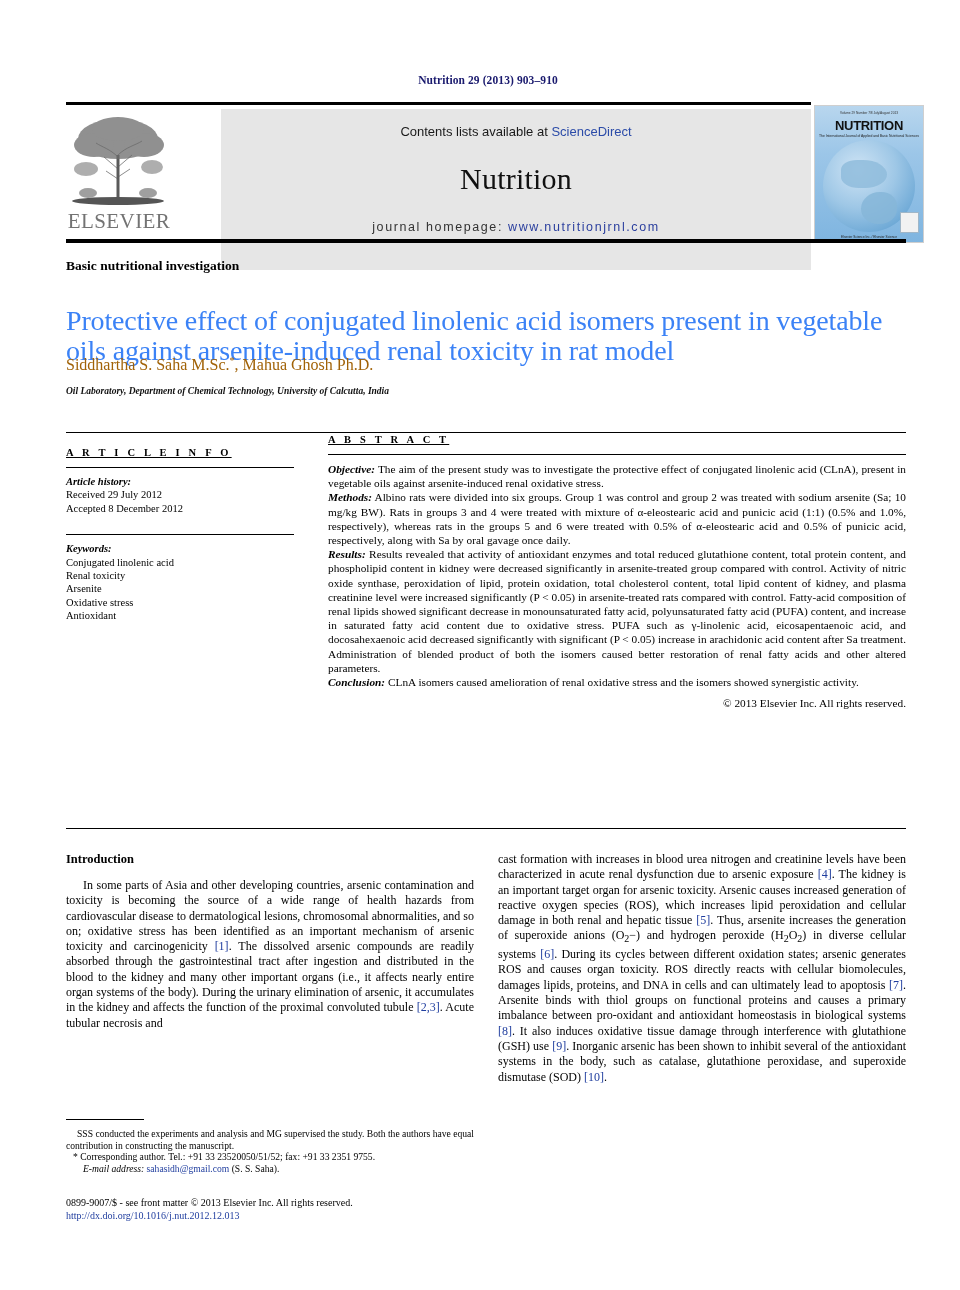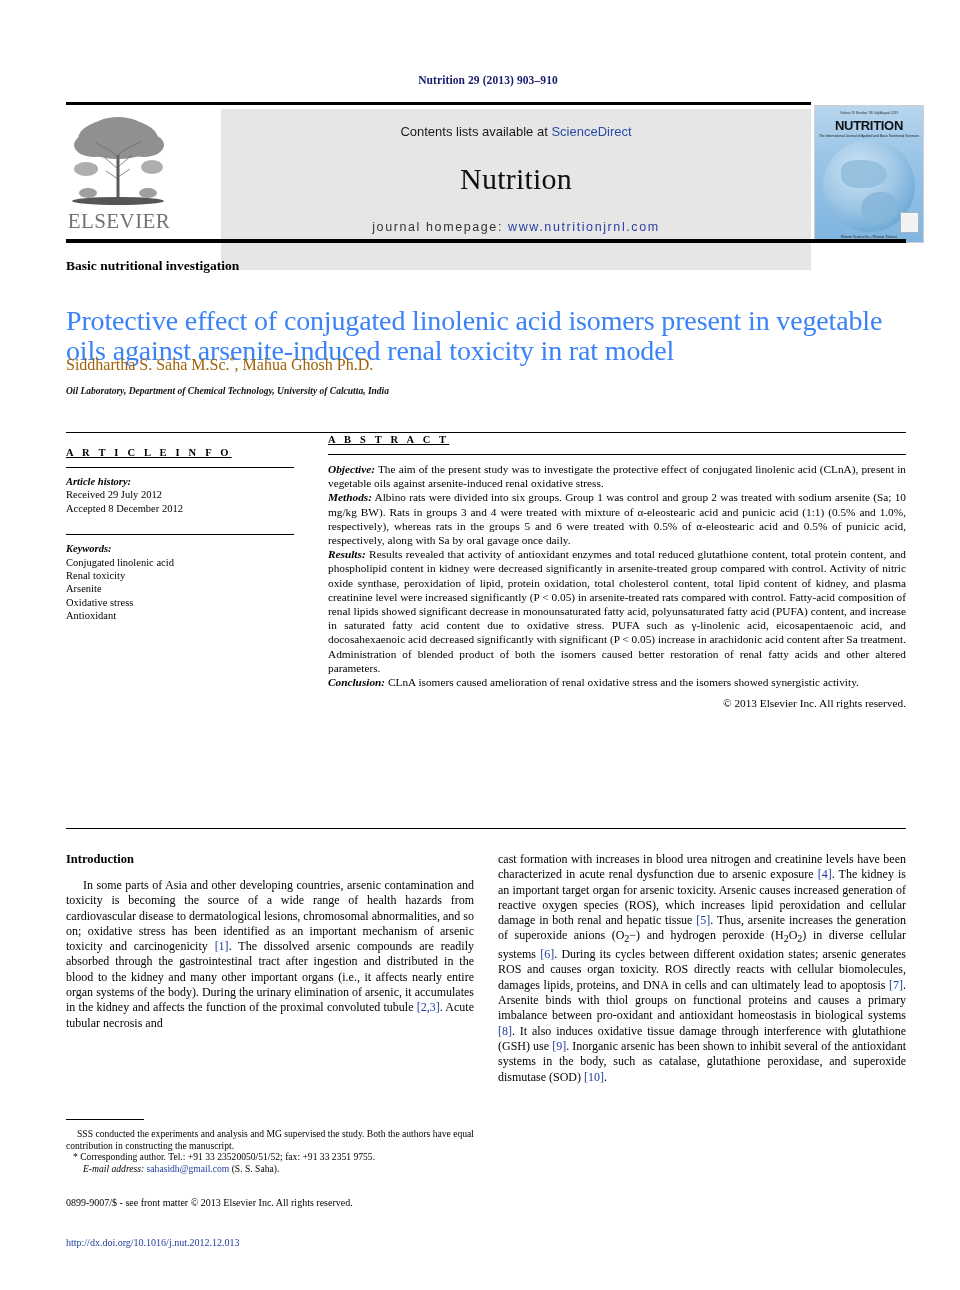--- a/index.html
+++ b/index.html
@@ -337,21 +337,21 @@
   .fn-email i { font-style: italic; }
   .link { color: #1f3d9e; }
   .imprint {
     position: absolute;
     left: 66px;
     top: 1196px;
     width: 500px;
     font-size: 10px;
     line-height: 13px;
   }
-  .imprint .doi { color: #1f3d9e; margin-top: 27px; }
+  .imprint .doi { color: #1f3d9e; }
 </style>
 </head>
 <body>
 
 <div class="page">
 
   <div class="running-head">Nutrition 29 (2013) 903–910</div>
 
   <div class="masthead">
     <div class="rule-thick-top"></div>

